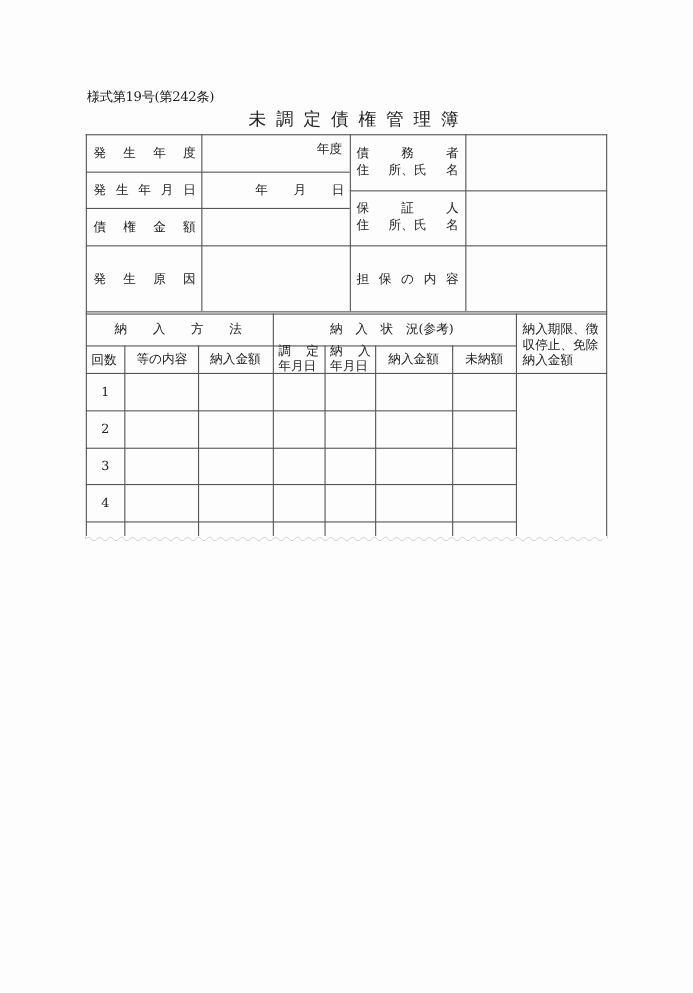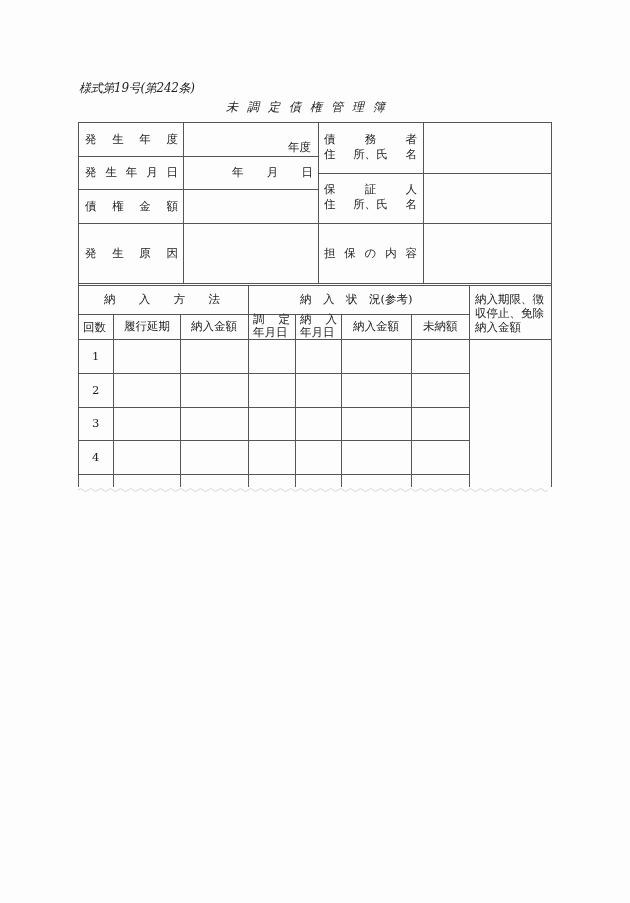--- a/index.html
+++ b/index.html
@@ -1,20 +1,20 @@
 <!DOCTYPE html>
 <html><head>
 <meta charset="utf-8">
 <style>
   html, body { margin:0; padding:0; }
   body { width:630px; height:903px; background:#fdfdfd; position:relative; overflow:hidden;
          font-family:"DejaVu Serif","Liberation Serif",serif; color:#222; }
-  .abs { position:absolute;font-style:italic; }
+  .abs { position:absolute; }
   .form-no { left:79px; top:80px; font-size:12px; letter-spacing:-0.3px; }
-  .title { left:226px; top:99px; font-size:12px; letter-spacing:9px; }
+  .title { left:226px; top:99px; font-size:16px; letter-spacing:9px; }
   .hl { position:absolute; height:1px; background:#555; }
   .vl { position:absolute; width:1px; background:#555; }
   .txt { position:absolute; font-size:11.5px; line-height:15px; white-space:nowrap; }
   .spread { display:flex; justify-content:space-between; }
   .wavy { position:absolute; left:78px; top:487px; width:474px; height:6px; }
 </style>
 </head>
 <body>
 
 <div class="abs form-no">様式第19号(第242条)</div>
@@ -54,21 +54,21 @@
     <span>金</span>
     <span>額</span>
 </div>
 <div class="txt spread" style="left:85px;top:246px;width:93px;">
   <span>発</span>
     <span>生</span>
     <span>原</span>
     <span>因</span>
 </div>
 
-<div class="txt" style="left:288px;top:140px;">年度</div>
+<div class="txt" style="left:288px;top:128px;">年度</div>
 <div class="txt" style="left:232px;top:165px;width:81px;display:flex;justify-content:space-between;">
   <span>年</span>
     <span>月</span>
     <span>日</span>
 </div>
 <div class="abs" style="left:184px;top:190px;width:133px;height:32px;"></div>
 <div class="abs" style="left:184px;top:224px;width:133px;height:58px;"></div>
 
 <div class="txt spread" style="left:324px;top:132px;width:93px;">
   <span>債</span>
@@ -125,21 +125,21 @@
     <span>法</span>
 </div>
 <div class="txt" style="left:300px;top:292px;">納　入　状　況(参考)</div>
 <div class="txt" style="left:475px;top:292px;line-height:14px;">
   <div>納入期限、徴</div>
   <div>収停止、免除</div>
   <div>納入金額</div>
 </div>
 
 <div class="txt" style="left:83px;top:320px;">回数</div>
-<div class="txt" style="left:124px;top:319px;">履行延期</div>
+<div class="txt" style="left:124px;top:319px;">等の内容</div>
 <div class="txt" style="left:191px;top:319px;">納入金額</div>
 <div class="txt" style="left:253px;top:313px;width:37px;line-height:13px;">
   <div class="spread">
       <span>調</span>
       <span>定</span>
     </div>
   <div>年月日</div>
 </div>
 <div class="txt" style="left:300px;top:313px;width:37px;line-height:13px;">
   <div class="spread">

